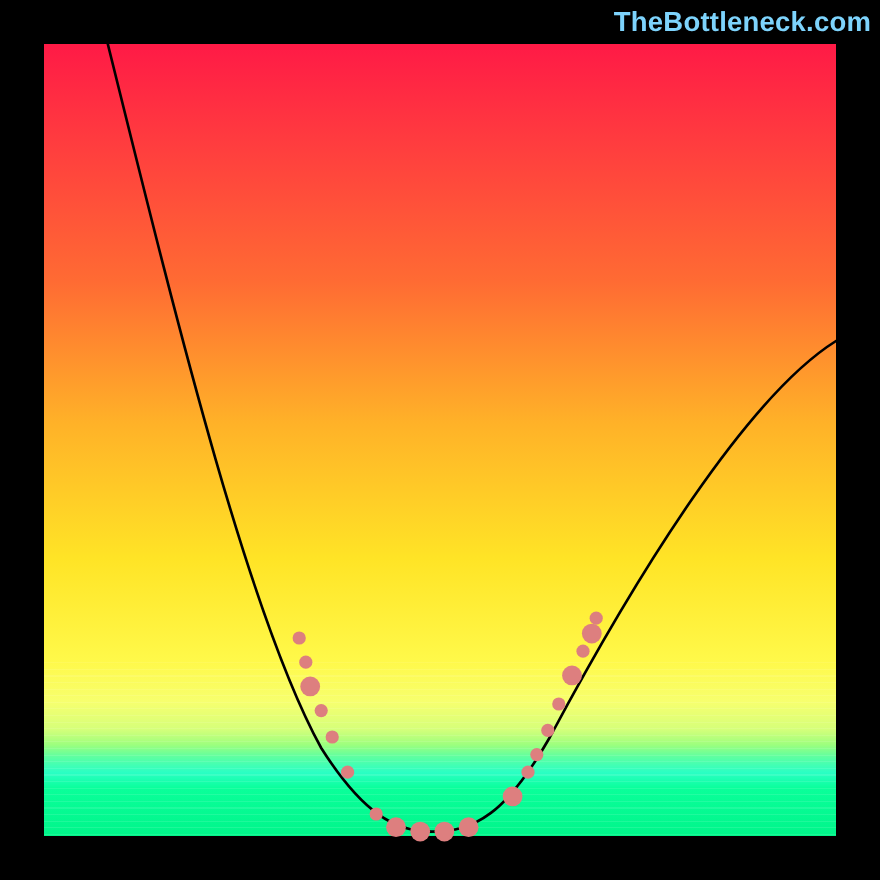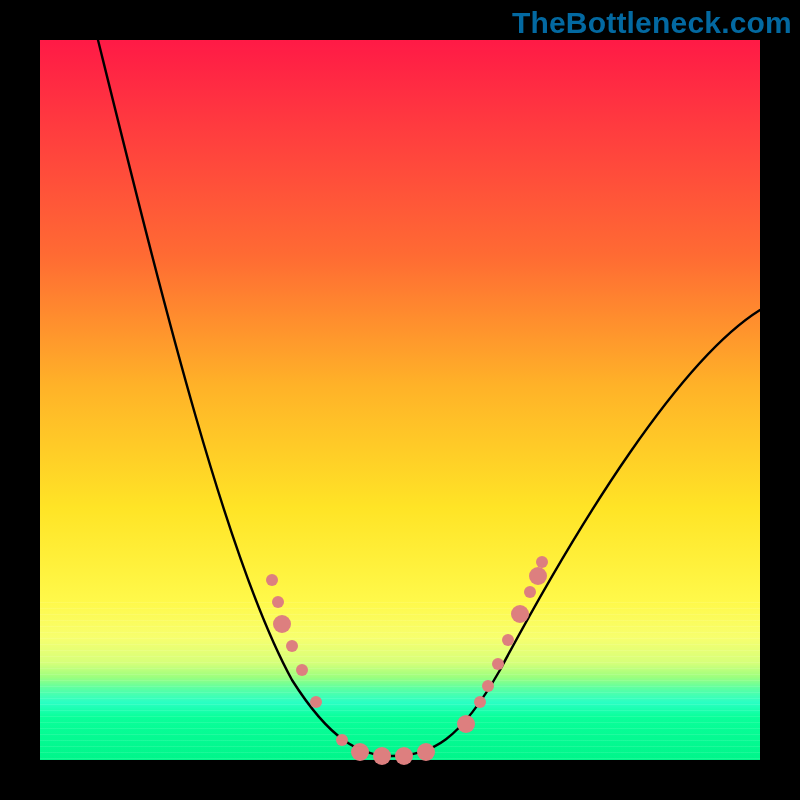--- a/index.html
+++ b/index.html
@@ -57,22 +57,22 @@
         rgba(255,255,255,0.10) 1px,
         rgba(255,255,255,0.0) 1px,
         rgba(255,255,255,0.0) 6px
       );
     pointer-events: none;
   }
   .watermark {
     position: absolute;
     top: 6px;
     right: 8px;
-    color: #0369a1;
-    font-size: 30px;
+    color: #7dd3fc;
+    font-size: 25px;
     font-weight: 600;
     letter-spacing: 0.2px;
     user-select: none;
   }
   svg.curve {
     position: absolute;
     left: 0;
     top: 0;
     width: 100%;
     height: 100%;

